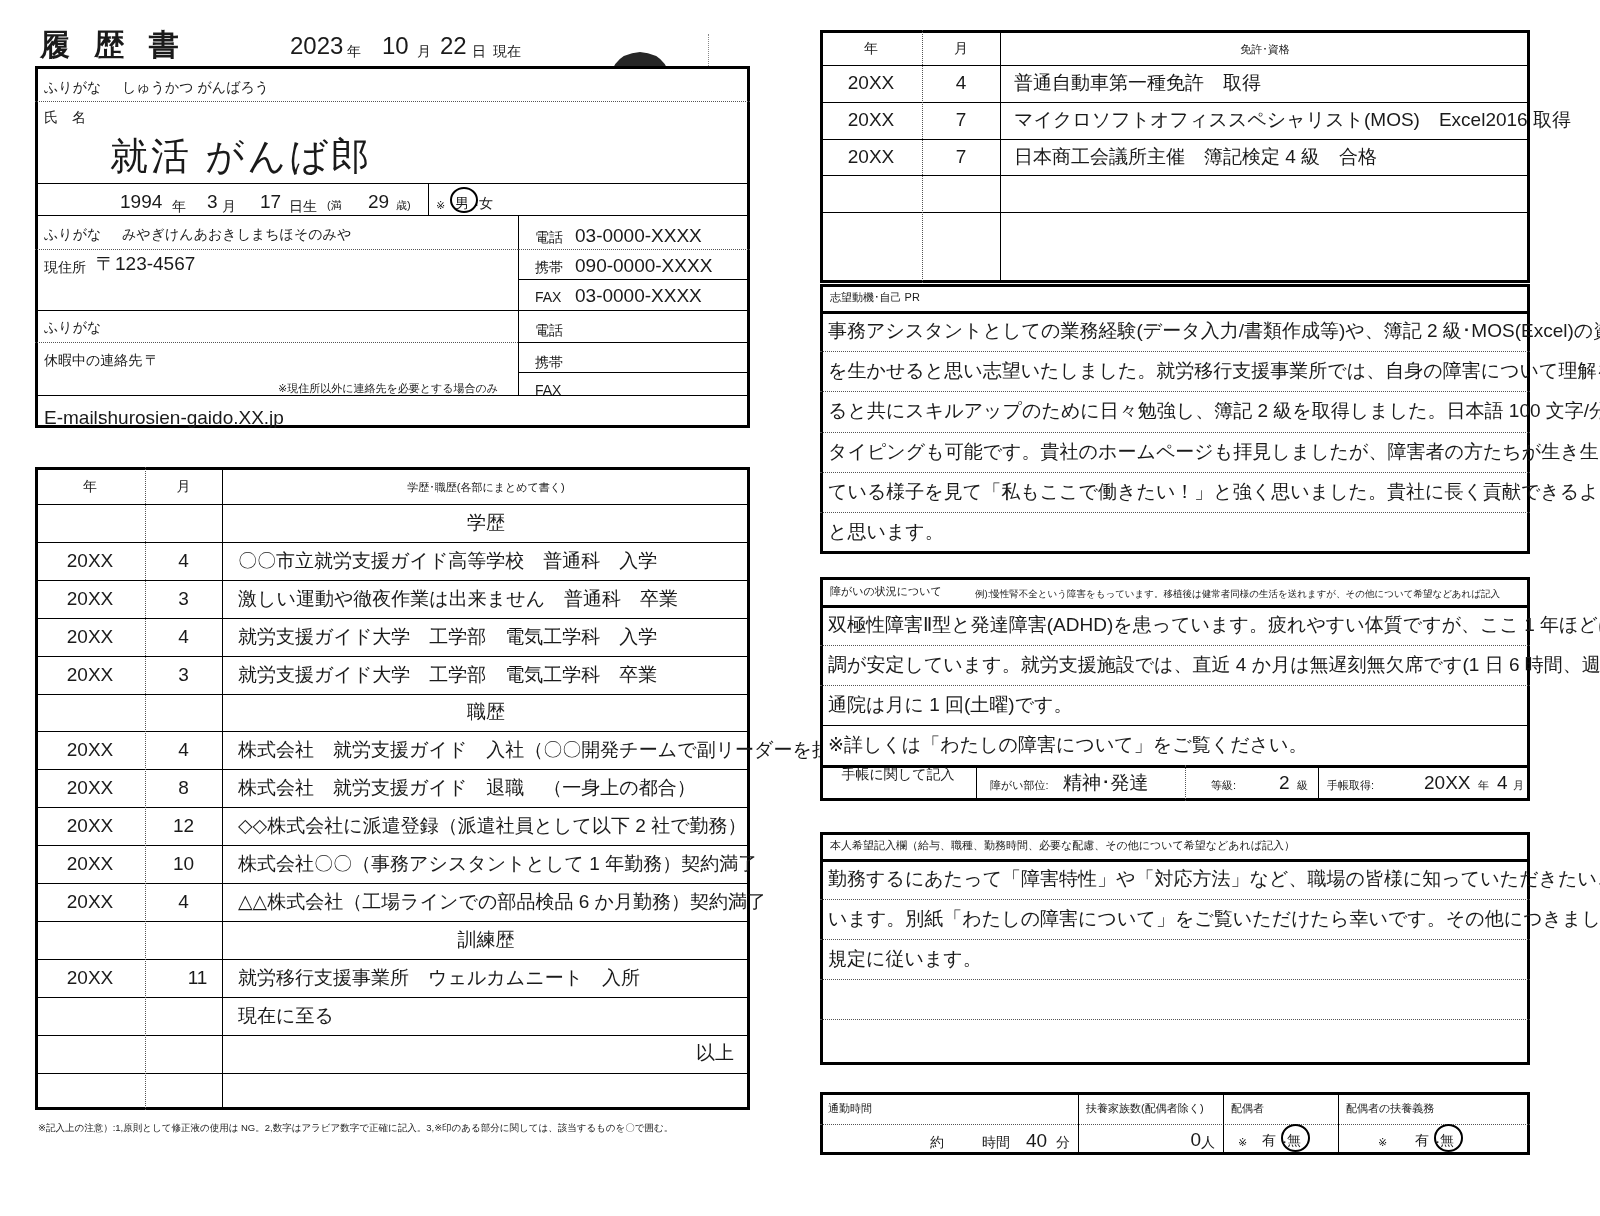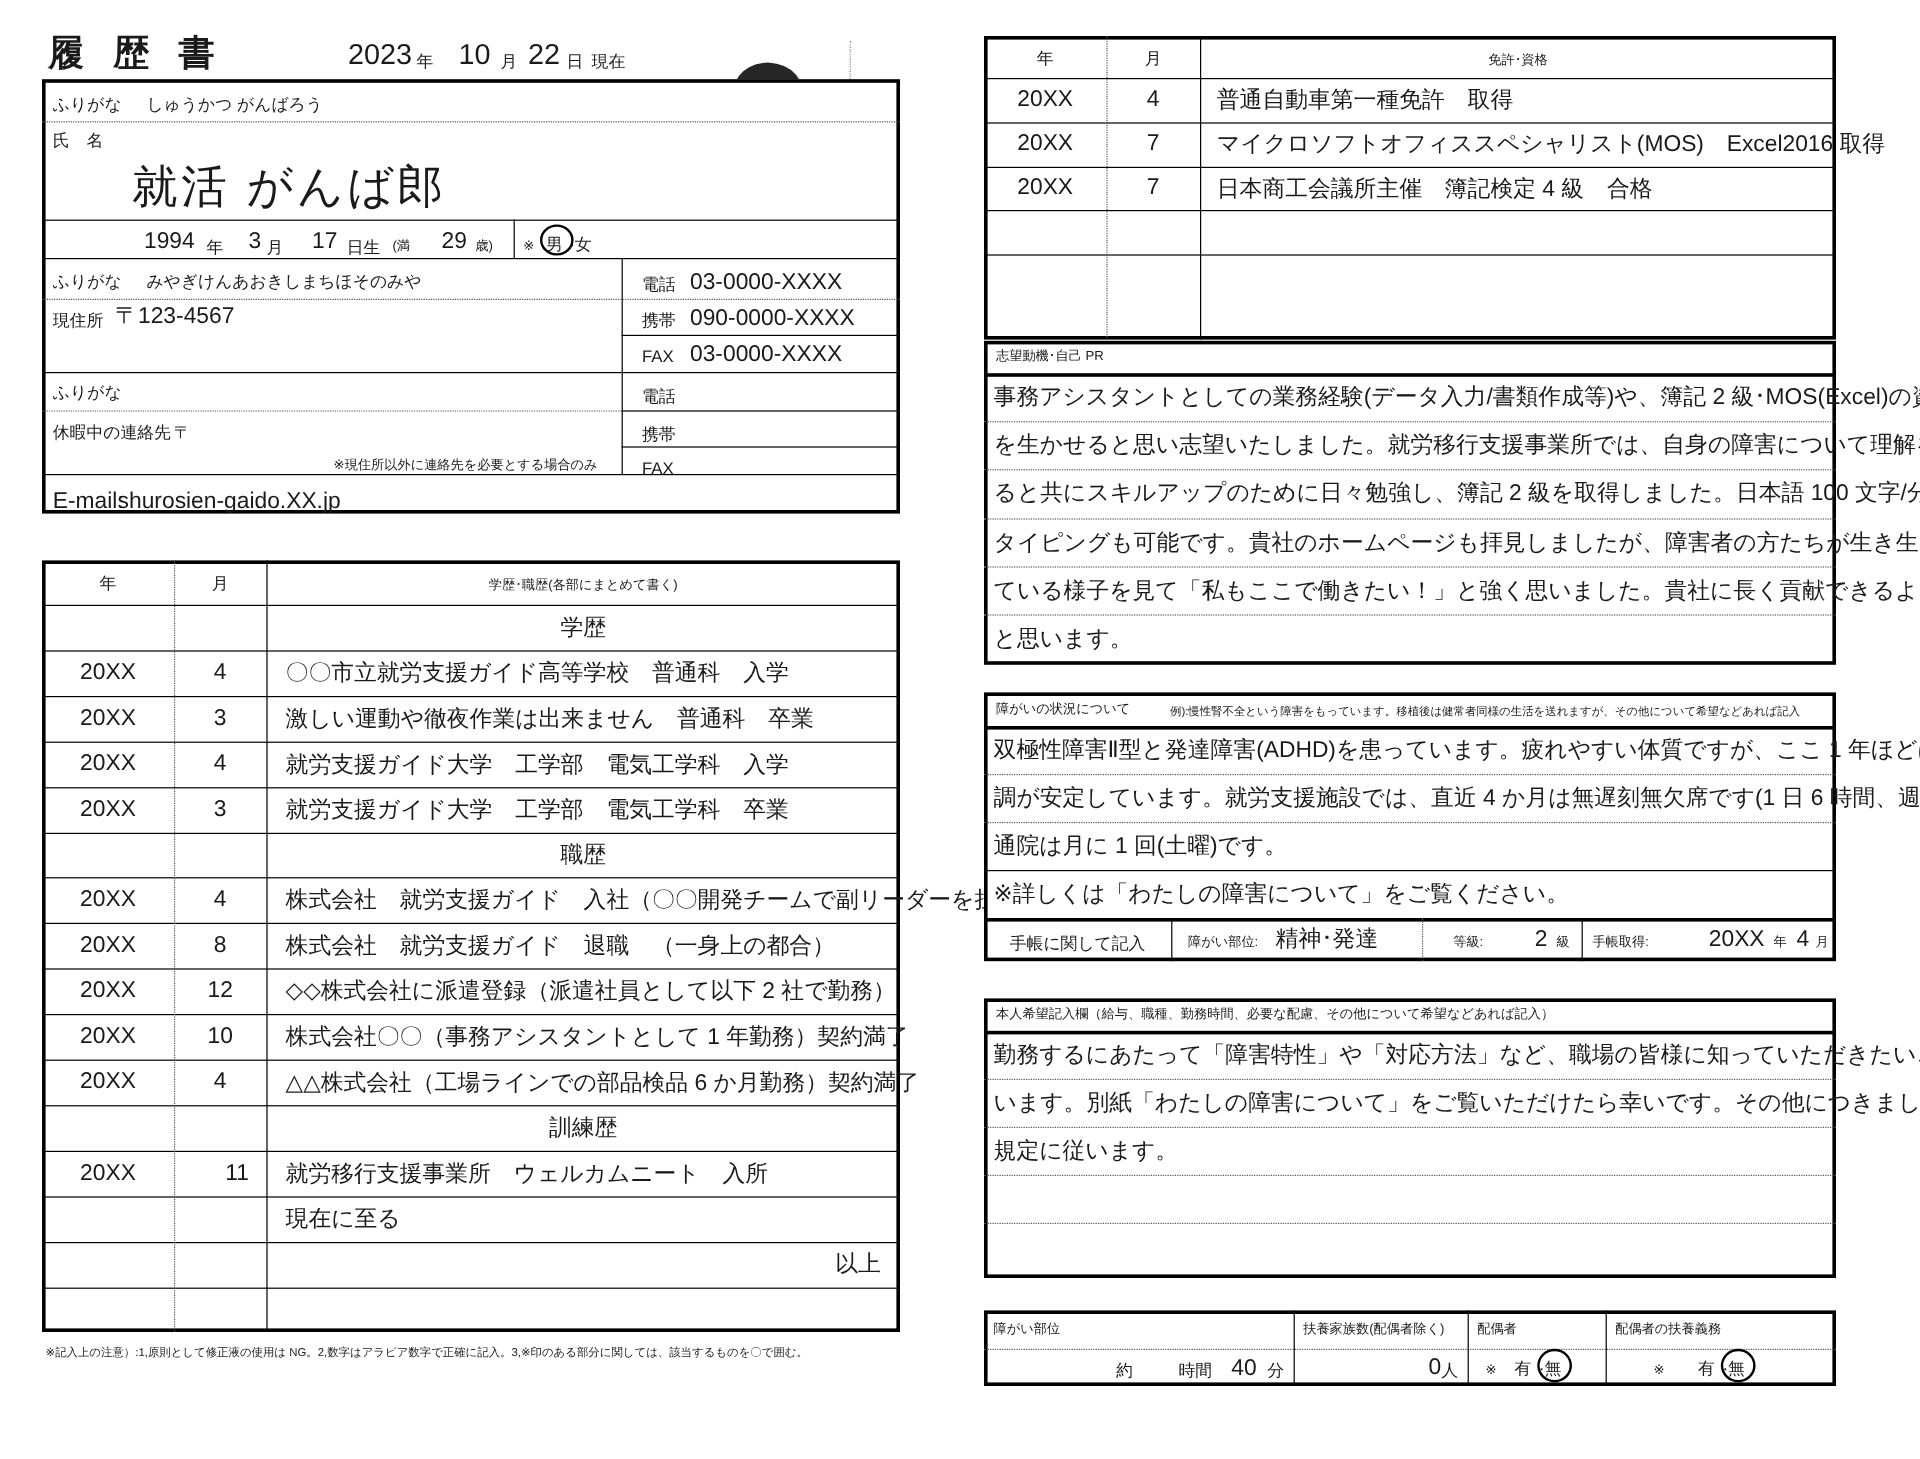--- a/index.html
+++ b/index.html
@@ -393,21 +393,21 @@
       <div class="celll val-md" style="left:828px; top:685px; width:694px; height:40px;">通院は月に 1 回(土曜)です。</div>
       <div class="hline" style="left:820px; top:725px; width:710px;"></div>
       <div class="celll val-md" style="left:828px; top:725px; width:694px; height:40px;">※詳しくは「わたしの障害について」をご覧ください。</div>
     </div>
 
   <div class="hthick" style="left:820px; top:765px; width:710px;"></div>
   <div class="vline" style="left:976px; top:765px; height:36px;"></div>
   <div class="vdash" style="left:1185px; top:765px; height:36px;"></div>
   <div class="vline" style="left:1318px; top:765px; height:36px;"></div>
 
-  <div class="cellc lbl-sm" style="left:820px; top:765px; width:156px; height:20px;margin-top:12px;">手帳に関して記入</div>
+  <div class="cellc lbl-sm" style="left:820px; top:765px; width:156px; height:20px;">手帳に関して記入</div>
   <div class="t lbl-xs" style="left:990px; top:780px;">障がい部位:</div>
   <div class="t val-md" style="left:1063px; top:773px;">精神･発達</div>
   <div class="t lbl-xs" style="left:1211px; top:780px;">等級:</div>
   <div class="t val-md" style="left:1279px; top:773px;">2</div>
   <div class="t lbl-xs" style="left:1297px; top:780px;">級</div>
   <div class="t lbl-xs" style="left:1327px; top:780px;">手帳取得:</div>
   <div class="t val-md" style="left:1424px; top:773px;">20XX</div>
   <div class="t lbl-xs" style="left:1478px; top:780px;">年</div>
   <div class="t val-md" style="left:1497px; top:773px;">4</div>
   <div class="t lbl-xs" style="left:1513px; top:780px;">月</div>
@@ -424,21 +424,21 @@
       <div class="hdash" style="left:820px; top:979px; width:710px;"></div>
       <div class="hdash" style="left:820px; top:1019px; width:710px;"></div>
     </div>
 
   <div class="box" style="left:820px; top:1092px; width:710px; height:63px;"></div>
   <div class="hdash" style="left:820px; top:1124px; width:710px;"></div>
   <div class="vline" style="left:1078px; top:1092px; height:63px;"></div>
   <div class="vline" style="left:1223px; top:1092px; height:63px;"></div>
   <div class="vline" style="left:1338px; top:1092px; height:63px;"></div>
 
-  <div class="t lbl-xs" style="left:828px; top:1103px;">障がい部位</div>
+  <div class="t lbl-xs" style="left:828px; top:1103px;">通勤時間</div>
   <div class="t lbl-sm" style="left:930px; top:1135px;">約</div>
   <div class="t lbl-sm" style="left:982px; top:1135px;">時間</div>
   <div class="t val-md" style="left:1026px; top:1131px;">40</div>
   <div class="t lbl-sm" style="left:1056px; top:1135px;">分</div>
 
   <div class="t lbl-xs" style="left:1086px; top:1103px;">扶養家族数(配偶者除く)</div>
   <div class="cellr val-md" style="left:1078px; top:1124px; width:123px; height:31px;">0</div>
   <div class="t lbl-sm" style="left:1201px; top:1135px;">人</div>
 
   <div class="t lbl-xs" style="left:1231px; top:1103px;">配偶者</div>

